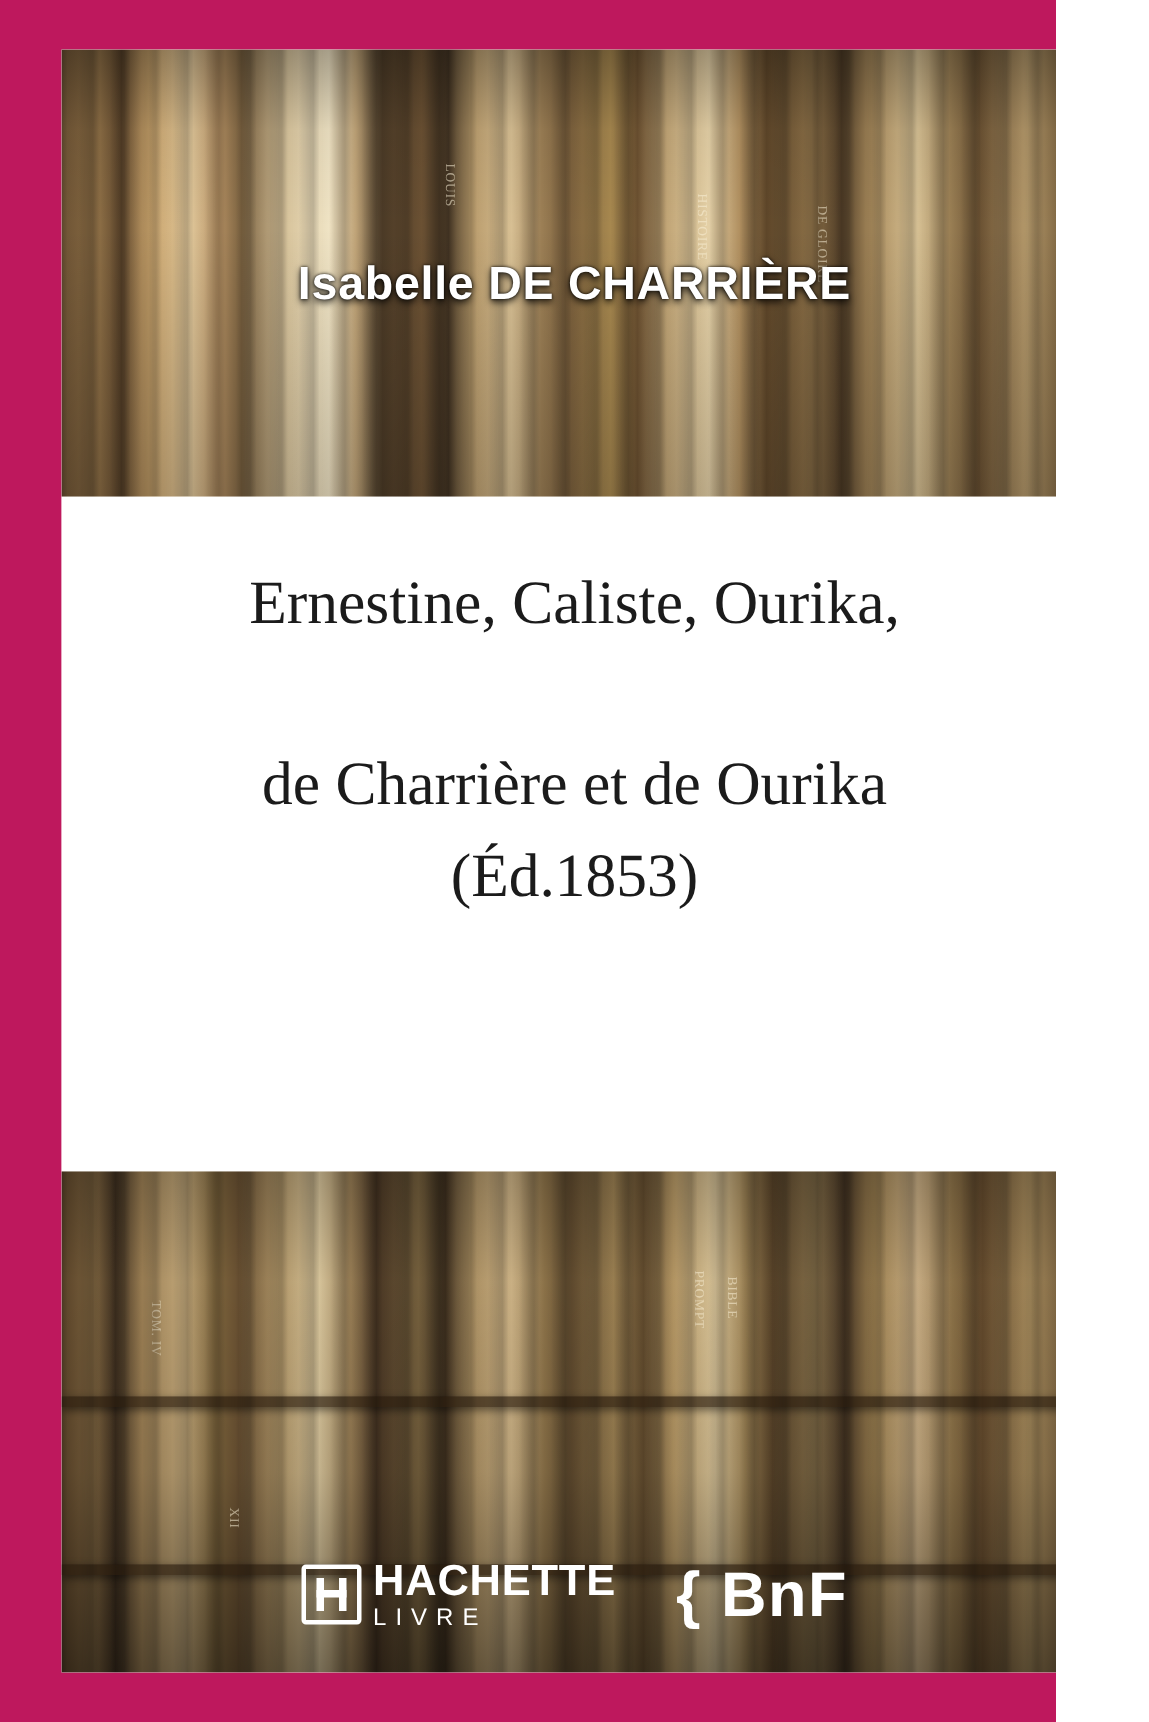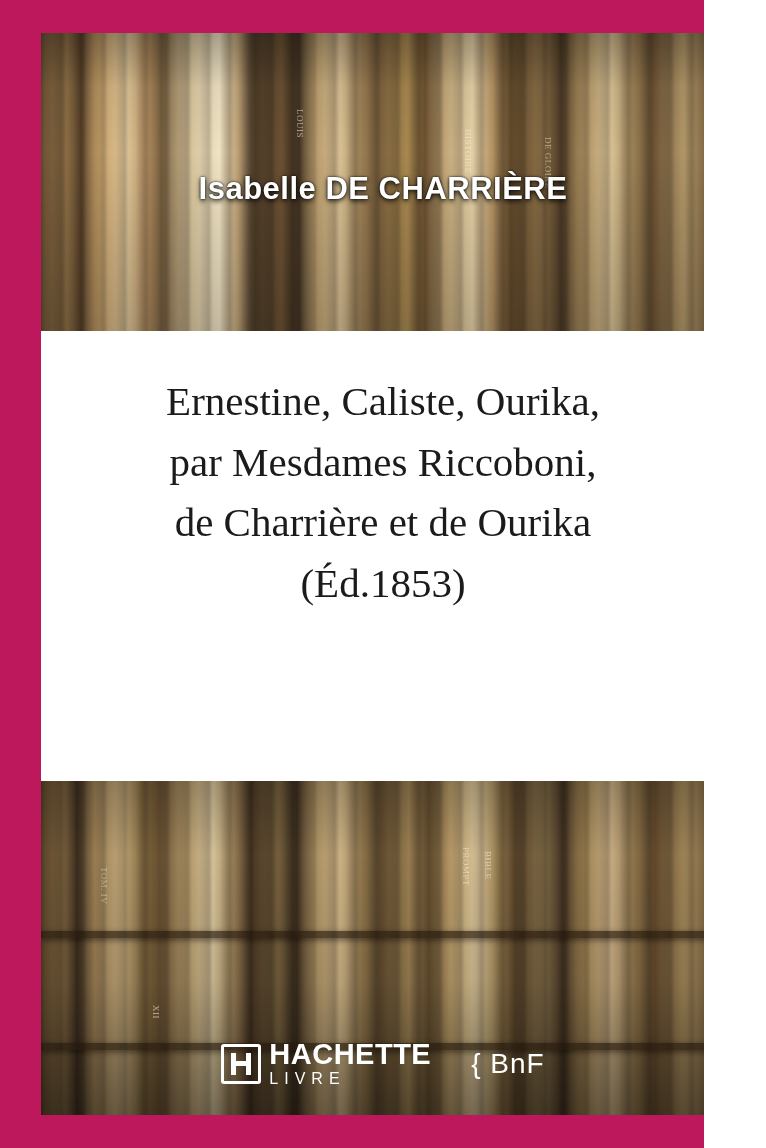--- a/index.html
+++ b/index.html
@@ -201,22 +201,22 @@
     color: #ffffff;
     font-family: "Liberation Sans", sans-serif;
     font-size: 16px;
     letter-spacing: 6px;
     display: block;
     margin-top: 2px;
   }
   .bnf {
     color: #ffffff;
     font-family: "Liberation Sans", sans-serif;
-    font-weight: normal;
-    font-size: 28px;
+    font-weight: bold;
+    font-size: 42px;
     letter-spacing: 1px;
   }
 </style>
 </head>
 <body>
 
 <div class="page">
   <div class="cover">
 
     <div class="band band-top">
@@ -227,21 +227,21 @@
       </div>
     </div>
 
     <div class="author-bar">
       <span class="author-name">Isabelle DE CHARRIÈRE</span>
     </div>
 
     <div class="title-area">
       <h1 class="book-title">
         <span>Ernestine, Caliste, Ourika,</span><br>
-        <span>par Mesdames Riccoboni,</span><br>
+        <br>
         <span>de Charrière et de Ourika</span><br>
         <span>(Éd.1853)</span>
       </h1>
     </div>
 
     <div class="band band-bottom">
       <div class="shelf-line s1"></div>
       <div class="shelf-line s2"></div>
       <div class="spine-labels">
         <div class="spine-label" style="left:68px; top:86px; transform:rotate(90deg);">TOM. IV</div>

